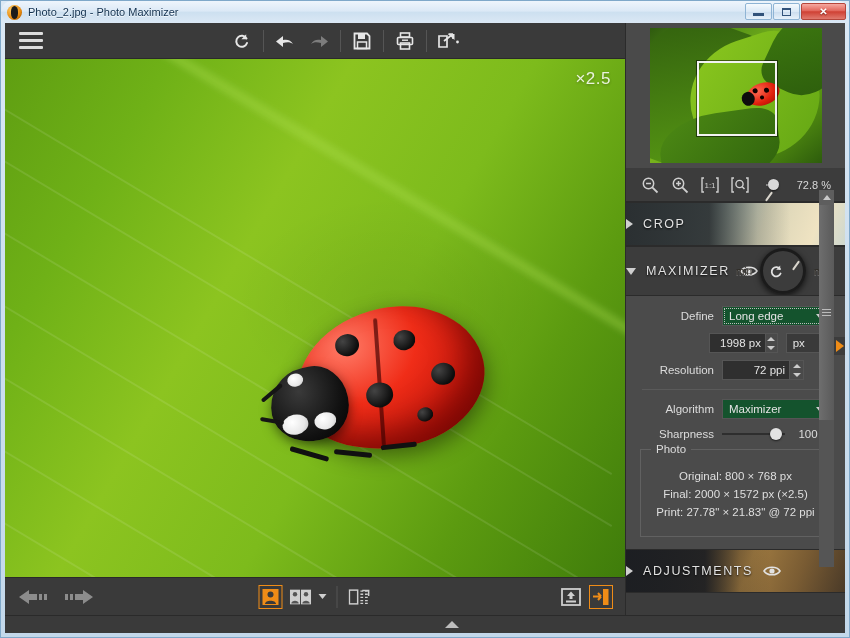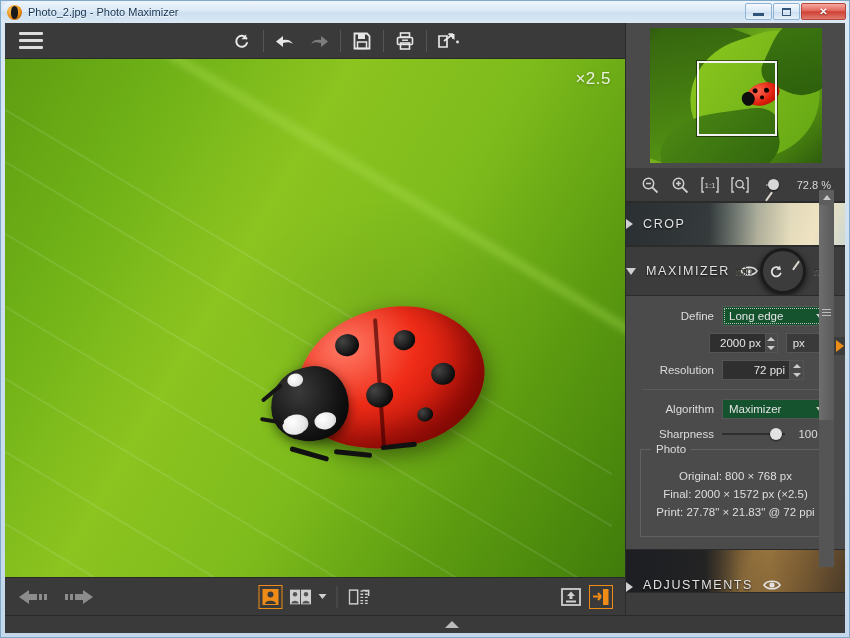--- a/index.html
+++ b/index.html
@@ -202,21 +202,20 @@
   .sh-maximizer {
     height: 50px;
     background:
       linear-gradient(90deg, rgba(70,65,60,.95) 0%, rgba(88,82,75,.85) 45%, rgba(120,112,100,.6) 70%, rgba(150,142,128,.5) 100%),
       linear-gradient(120deg,#8d8madd 0%,#9c9288 40%,#b5aa9b 100%);
   }
   .sh-adjust {
     background:
       linear-gradient(90deg, rgba(28,30,34,.98) 0%, rgba(28,30,34,.92) 36%, rgba(60,48,34,.3) 52%, rgba(0,0,0,0) 66%),
       linear-gradient(110deg,#3b332a 0%,#6d5636 30%,#a07b41 55%,#7a5c33 78%,#4a3a28 100%);
-    align-items: flex-end;
   }
   .tri-right {
     width: 0; height: 0; border-top: 5px solid transparent; border-bottom: 5px solid transparent;
     border-left: 7px solid #cfcfcf; flex: none;
   }
   .tri-down {
     width: 0; height: 0; border-left: 5px solid transparent; border-right: 5px solid transparent;
     border-top: 7px solid #cfcfcf; flex: none;
   }
   .sec-title {
@@ -579,21 +578,21 @@
           <div class="lab">Define</div>
           <div class="select focus">
             <span>Long edge</span>
             <div class="arr"></div>
           </div>
         </div>
 
         <div class="row">
           <div class="lab"></div>
           <div class="spin">
-            <span>2000 px</span>
+            <span>1998 px</span>
           </div>
           <div class="spin-arrows">
             <div class="spa-up"></div>
             <div class="spa-dn"></div>
           </div>
           <div class="unit-sel">
             <span>px</span>
             <div class="arr"></div>
           </div>
         </div>

